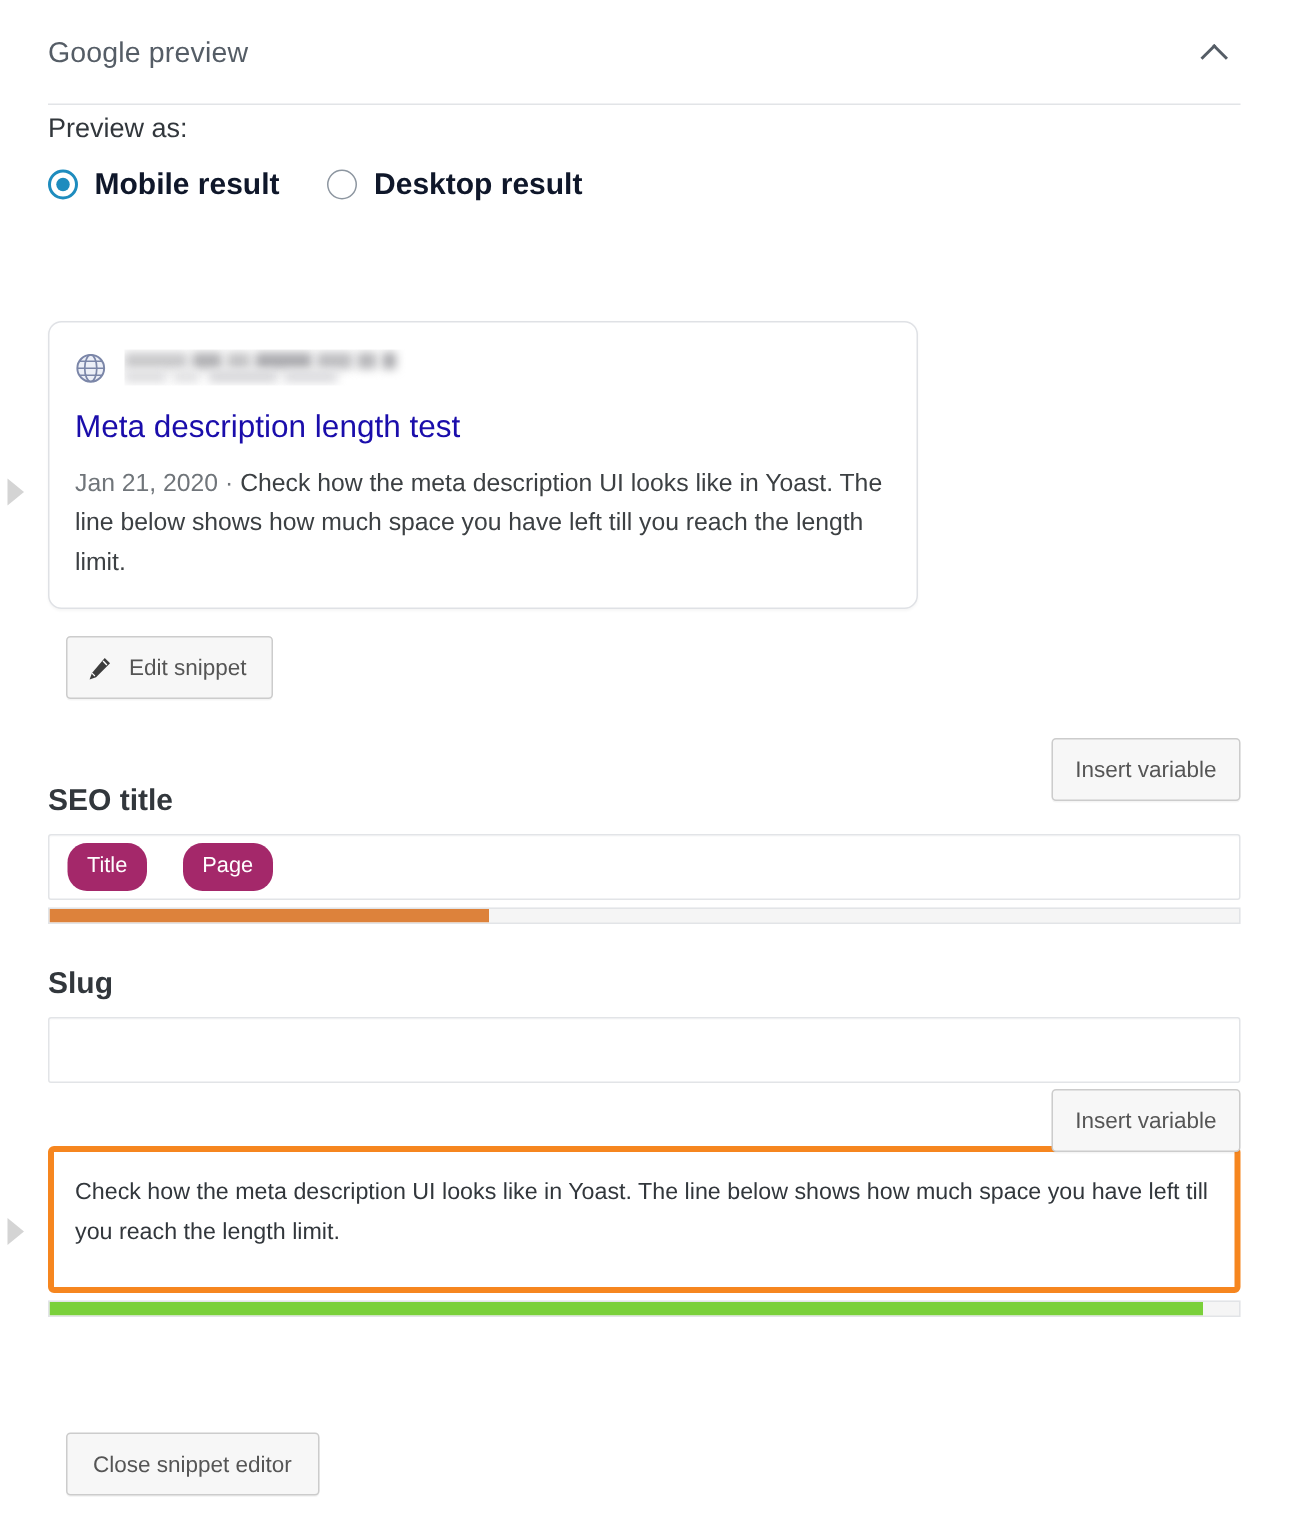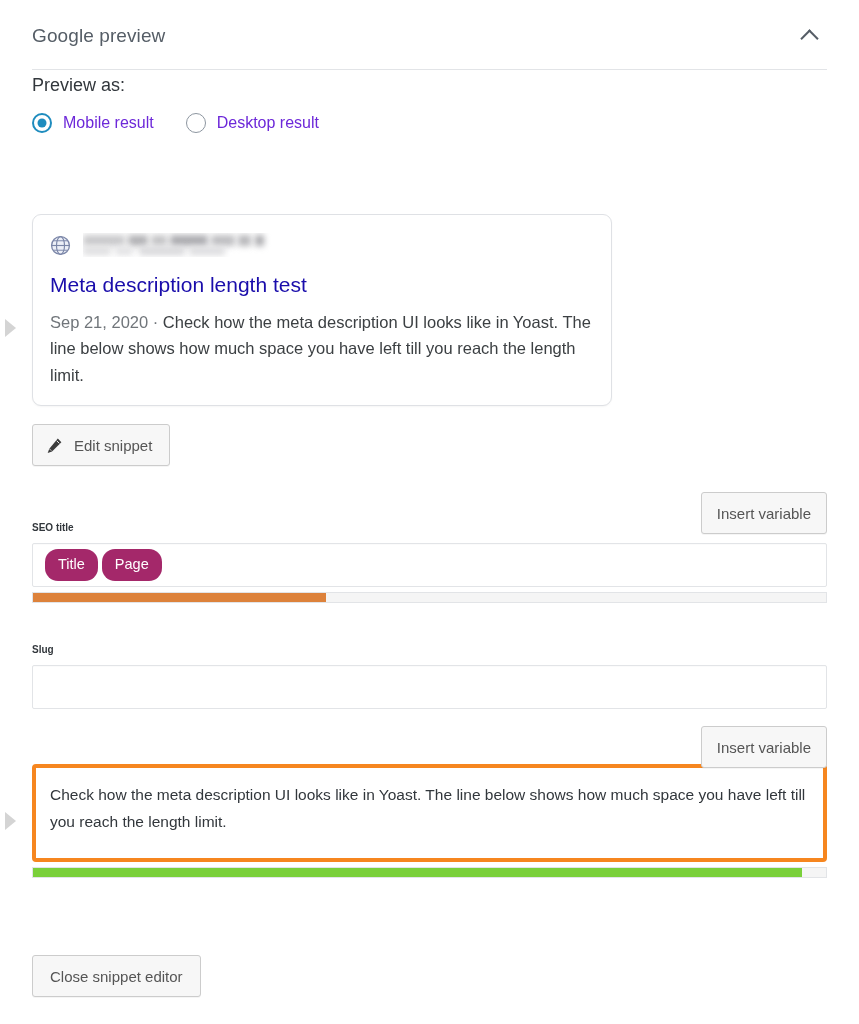--- a/index.html
+++ b/index.html
@@ -102,23 +102,24 @@
   .radio-circle.checked::after {
     content: "";
     position: absolute;
     left: 50%; top: 50%;
     transform: translate(-50%, -50%);
     width: 9px; height: 9px;
     border-radius: 50%;
     background: #1e8cbe;
   }
   .radio-text {
-    font-size: 16px;
-    color: #6d28d9;
+    font-size: 20px;
+    color: #0f172a;
     line-height: 1;
+    font-weight: bold;
   }
 
   
   .snippet-card {
     margin-top: 34px;
     width: 580px;
     background: #fff;
     border: 1px solid #dfe1e5;
     border-radius: 9px;
     padding: 16px 17px 17px 17px;
@@ -170,41 +171,42 @@
     justify-content: center;
     background: #f7f7f7;
     border: 1px solid #ccc;
     border-radius: 3px;
     color: #555;
     font-family: "Liberation Sans", sans-serif;
     font-size: 15px;
     line-height: 1;
     cursor: pointer;
     box-shadow: 0 1px 0 rgba(0,0,0,0.04);
+    margin-left: 12px;
   }
   .edit-snippet-btn {
     margin-top: 18px;
     height: 42px;
     padding: 0 17px 0 13px;
     gap: 11px;
   }
   .pencil-icon { width: 17px; height: 17px; flex: none; }
 
   .close-editor-btn {
     position: absolute;
     left: 32px;
     top: 955px;
     height: 42px;
     padding: 0 17px;
   }
 
   
   .field-group { position: relative; }
   .field-label {
-    font-size: 10px;
+    font-size: 20px;
     font-weight: bold;
     color: #32373c;
     line-height: 1.3;
   }
   .insert-variable-btn {
     position: absolute;
     right: 0;
     height: 42px;
     padding: 0 15px;
     top: -29px;
@@ -212,21 +214,21 @@
   .text-input {
     margin-top: 9px;
     width: 795px;
     height: 44px;
     border: 1px solid #e2e4e7;
     background: #fff;
     border-radius: 2px;
     padding: 0 12px;
     display: flex;
     align-items: center;
-    gap: 4px;
+    gap: 24px;
     box-shadow: inset 0 1px 1px rgba(0,0,0,0.02);
   }
   .var-pill {
     background: #a4286a;
     color: #fff;
     font-size: 14.5px;
     line-height: 1;
     border-radius: 13px;
     padding: 8px 13px 9px 13px;
     cursor: pointer;
@@ -329,21 +331,21 @@
           <span style="left:155px;top:2px; width:13px; height:11px; background:#b7b7ba;"></span>
           <span style="left:172px;top:2px; width:9px;  height:11px; background:#a8a8ac;"></span>
           <span style="left:0;   top:14px; width:28px; height:8px;  background:#dcdcde;"></span>
           <span style="left:32px;top:14px; width:18px; height:8px;  background:#e0e0e2;"></span>
           <span style="left:56px;top:14px; width:46px; height:8px;  background:#d5d5d8;"></span>
           <span style="left:106px;top:14px;width:36px; height:8px;  background:#dadadd;"></span>
         </div>
       </div>
       <div class="snippet-title">Meta description length test</div>
       <div class="snippet-desc">
-        <span class="snippet-date">Sep 21, 2020</span><span class="snippet-date"> · </span><span>Check how the meta description UI looks like in Yoast. The line below shows how much space you have left till you reach the length limit.</span>
+        <span class="snippet-date">Jan 21, 2020</span><span class="snippet-date"> · </span><span>Check how the meta description UI looks like in Yoast. The line below shows how much space you have left till you reach the length limit.</span>
       </div>
     </div>
 
     
     <button class="btn edit-snippet-btn">
       <svg class="pencil-icon" viewBox="0 0 20 20">
         <path d="M13.9 1.9 L18.1 6.1 L7.1 17.1 L2 18.9 L3.9 13.8 Z" fill="#3c3c3c"></path>
         <path d="M12.6 4.4 L15.6 7.4" stroke="#ffffff" stroke-width="1.1" fill="none"></path>
         <path d="M3.9 13.8 L6.2 16.1" stroke="#ffffff" stroke-width="0.9" fill="none"></path>
       </svg>

